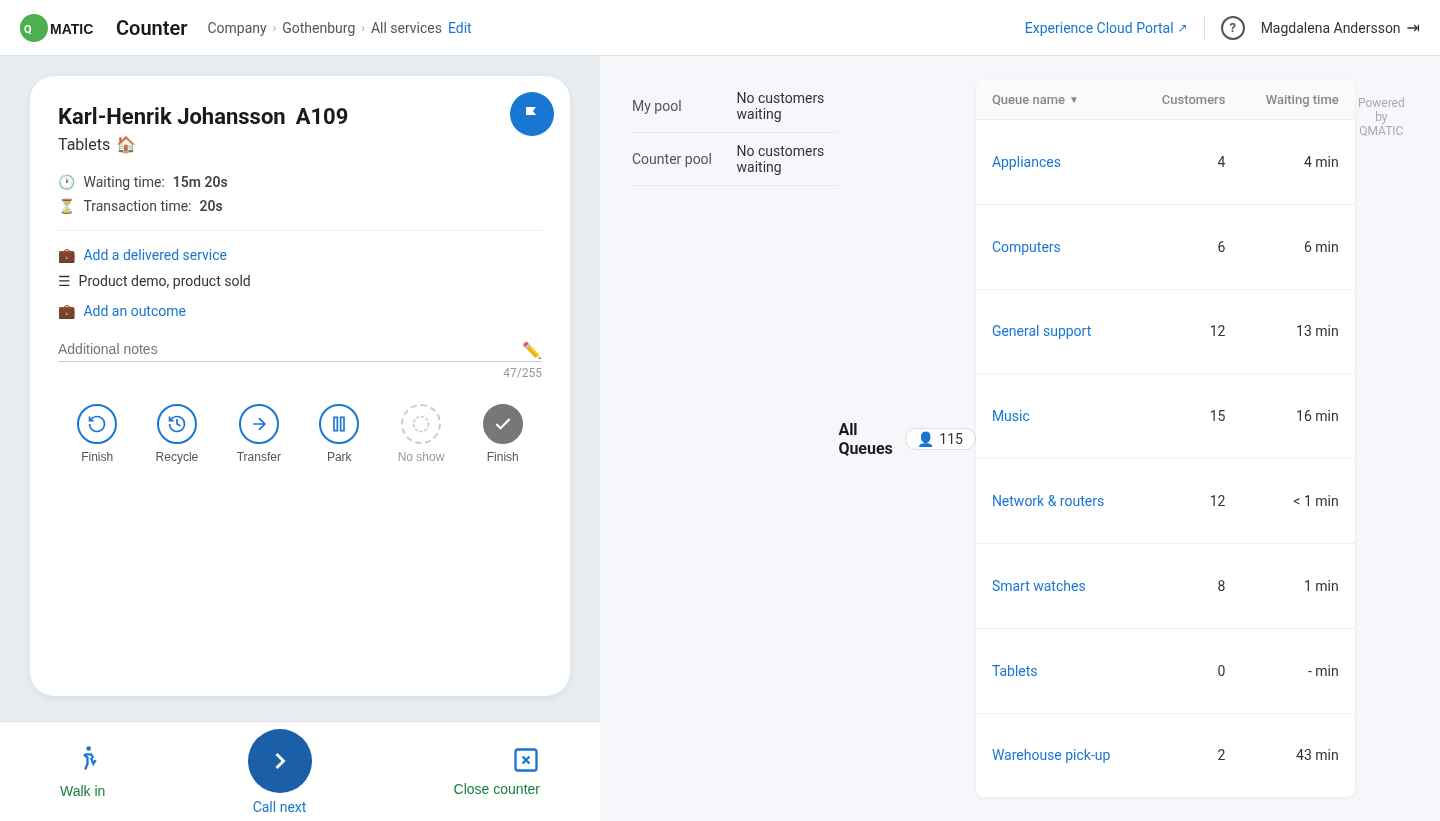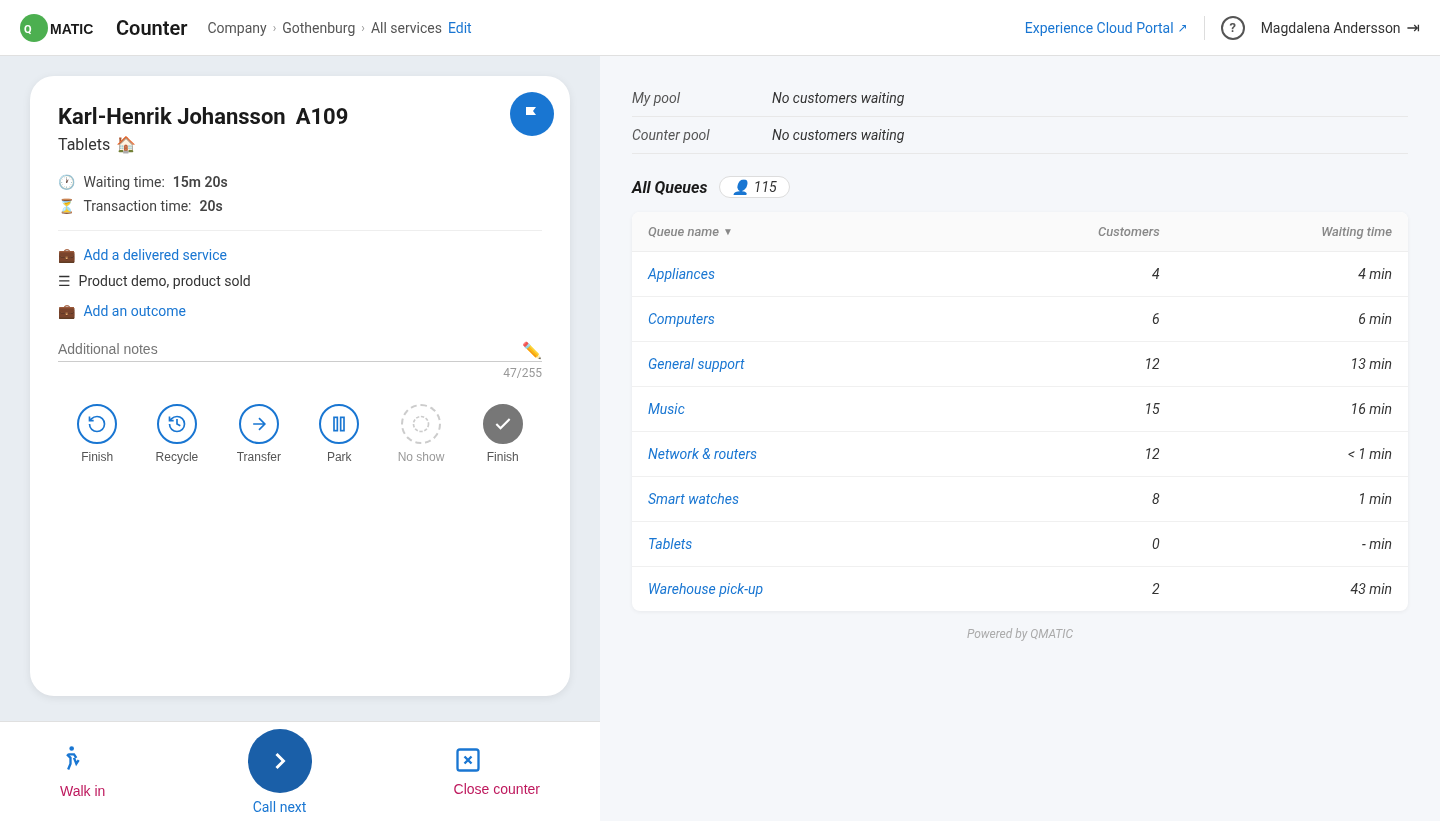--- a/index.html
+++ b/index.html
@@ -167,22 +167,21 @@
     }
     .close-counter-btn { display: flex; flex-direction: column; align-items: center; gap: 6px; cursor: pointer; border: none; background: none; color: #1976d2; }
 
     
     .right-panel {
       flex: 1;
       background: #f5f7fa;
       overflow-y: auto;
       padding: 24px 32px;
       display: flex;
-      flex-direction: column;
-      font-style: italic;
+      flex-direction: row;
     }
 
     .pool-section { margin-bottom: 8px; }
     .pool-row { display: flex; align-items: center; padding: 10px 0; border-bottom: 1px solid #e8e8e8; }
     .pool-label { width: 140px; font-size: 14px; color: #555; }
     .pool-value { font-size: 14px; color: #333; }
 
     .all-queues-row { display: flex; align-items: center; padding: 14px 0; }
     .all-queues-label { font-size: 16px; font-weight: 700; color: #1a1a1a; }
     .all-queues-badge {
@@ -506,24 +505,24 @@
 
 <style>
   .bottom-bar {
     position: relative;
     justify-content: space-between;
     padding: 0 60px;
   }
   .bottom-btn, .close-counter-btn {
     display: flex;
     flex-direction: column;
-    align-items: flex-start;
+    align-items: flex-end;
     gap: 4px;
     font-size: 14px;
-    color: #be185d;
+    color: #15803d;
   }
   .call-next-wrapper {
     display: flex;
     flex-direction: column;
     align-items: center;
     gap: 6px;
   }
 </style>
 
 </body></html>

